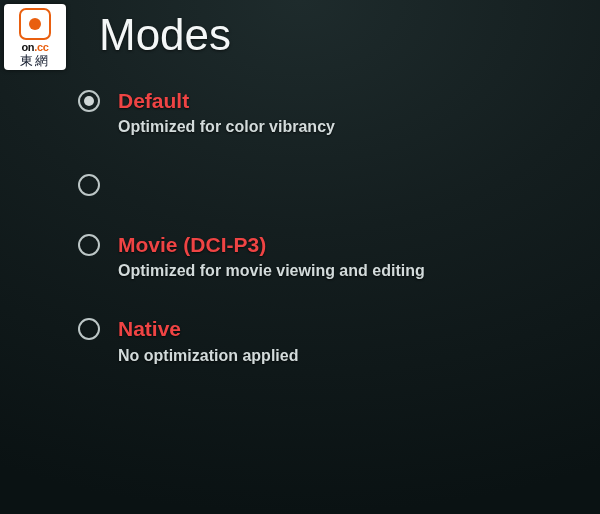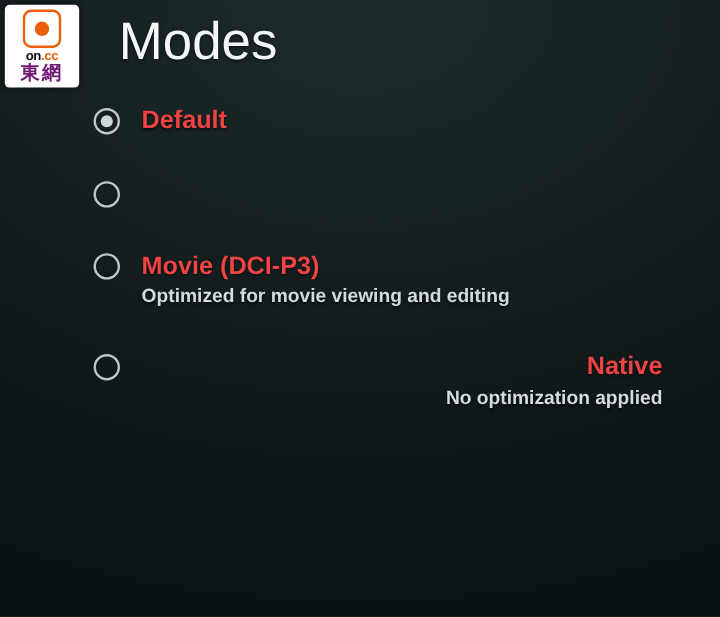--- a/index.html
+++ b/index.html
@@ -50,44 +50,44 @@
   .wm-oncc {
     font-size: 11px;
     font-weight: bold;
     color: #111;
     line-height: 1;
     letter-spacing: -0.3px;
     margin-bottom: 1px;
   }
   .wm-oncc .cc { color: #e95f0f; }
   .wm-cn {
-    font-size: 16px;
-    font-weight: bold;
-    color: #701a75;
+    font-size: 13px;
+    font-weight: normal;
+    color: #0f172a;
     line-height: 1;
     letter-spacing: 2px;
   }
   .title {
     font-size: 44px;
     font-weight: 400;
     color: #f4f7f7;
     margin: 0 0 28px 6px;
     text-shadow: 0 1px 3px rgba(0,0,0,0.6);
     padding-left: 33px;
   }
   .options {
     padding-left: 18px;
   }
   .option {
     display: flex;
     align-items: flex-start;
     margin-bottom: 36px;
     cursor: pointer;
   }
-  .option:last-child { margin-bottom: 0; text-align: right; }
+  .option:last-child { margin-bottom: 0; }
   .radio {
     flex: 0 0 auto;
     width: 18px;
     height: 18px;
     border: 2px solid #bcc6c6;
     border-radius: 50%;
     margin-top: 2px;
     margin-right: 18px;
     display: flex;
     align-items: center;
@@ -132,20 +132,21 @@
   <h1 class="title">Modes</h1>
 
   <div class="options">
 
     <div class="option">
       <div class="radio selected">
           <div class="dot"></div>
         </div>
       <div class="opt-text">
         <div class="opt-label">Default</div>
+        <div class="opt-desc">Optimized for color vibrancy</div>
       </div>
     </div>
 
     <div class="option">
       <div class="radio"></div>
       <div class="opt-text">
       </div>
     </div>
 
 

